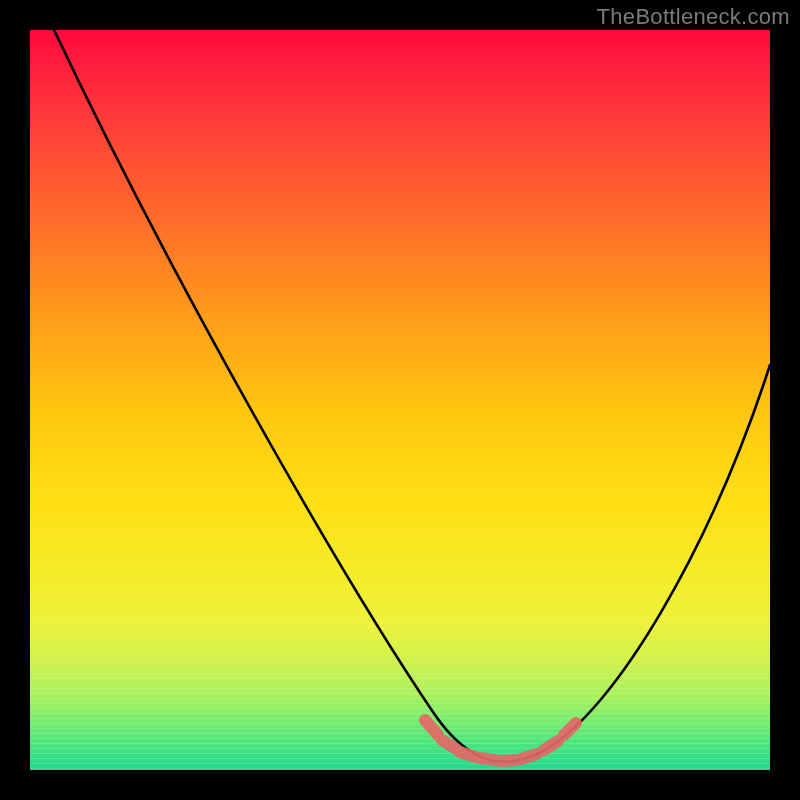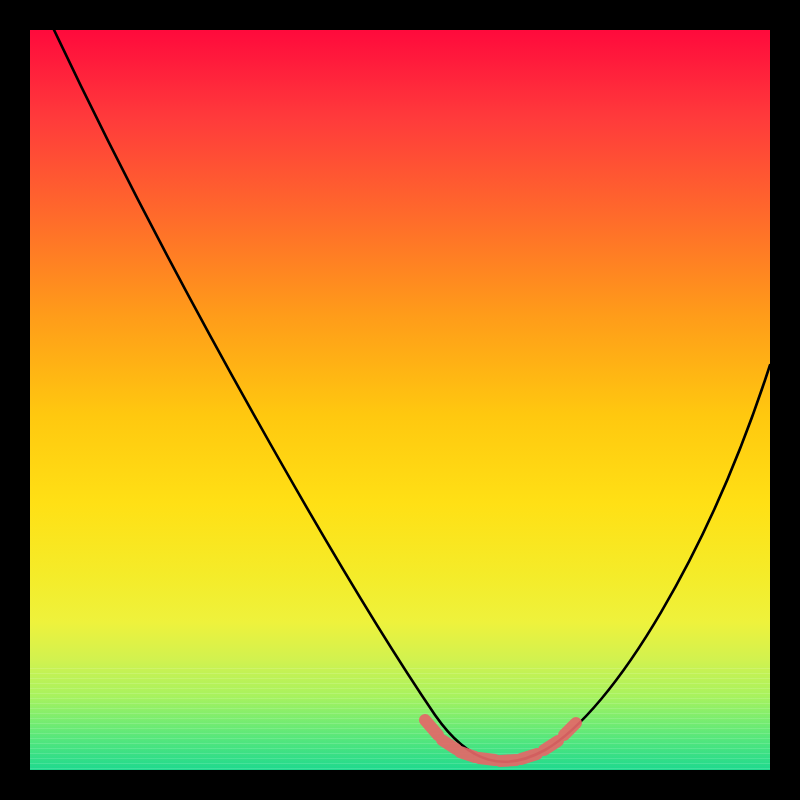--- a/index.html
+++ b/index.html
@@ -73,20 +73,21 @@
     color: #7a7a7a;
     font-size: 22px;
     letter-spacing: 0.3px;
     font-weight: 500;
   }
 </style>
 </head>
 <body>
 
 <div class="frame">
+  <div class="watermark">TheBottleneck.com</div>
 
   <div class="plot-area">
     <div class="band-stripes"></div>
 
     <svg class="curve" viewBox="0 0 740 740" preserveAspectRatio="none">
       <path d="M 10 -30
                C 140 250, 320 560, 405 685
                C 440 735, 475 742, 515 720
                C 585 680, 680 520, 740 335" stroke="#000" stroke-width="2.6" fill="none" stroke-linecap="round" stroke-linejoin="round"></path>
 

